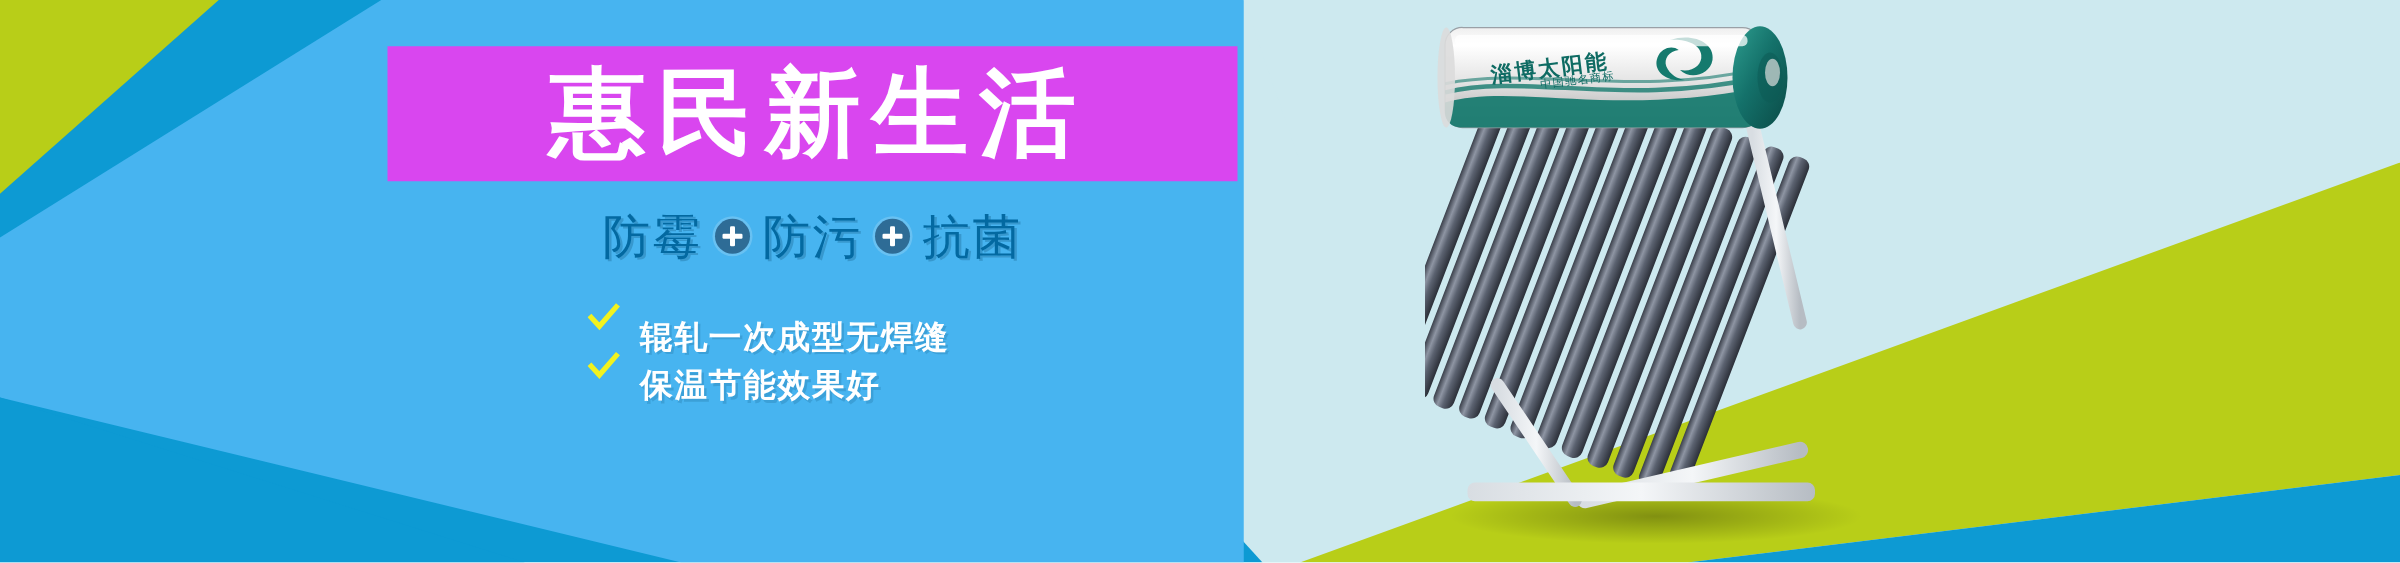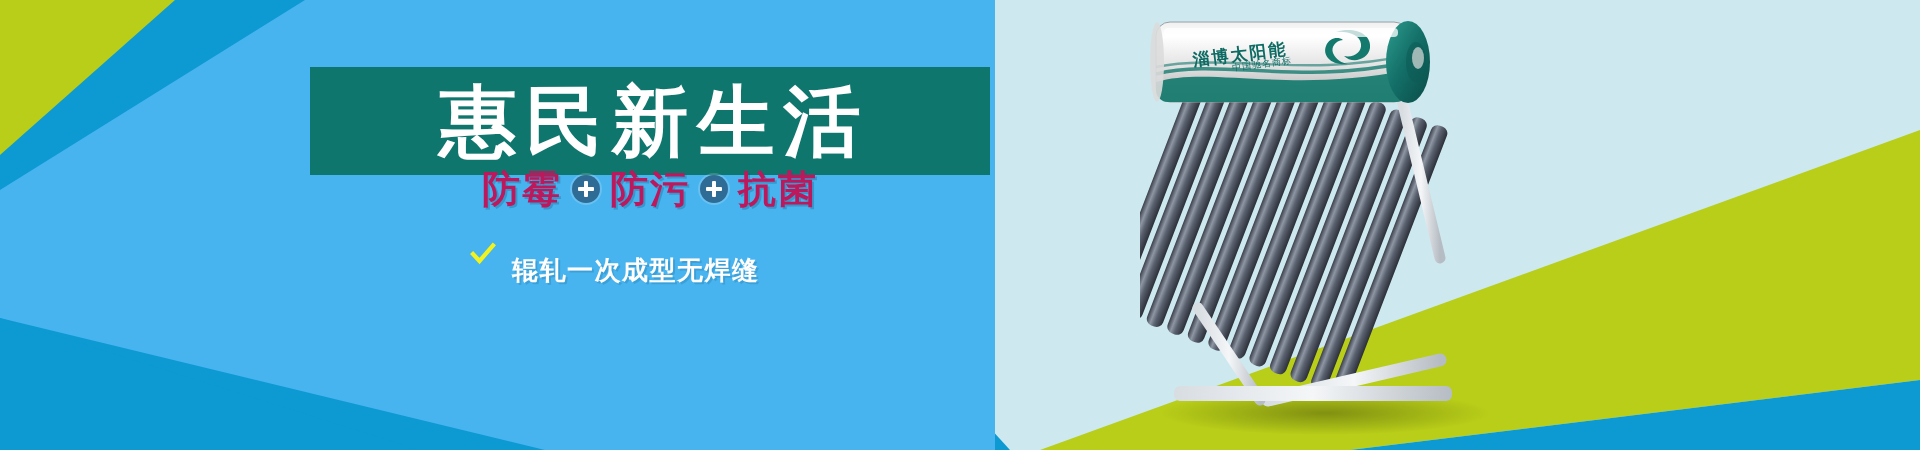--- a/index.html
+++ b/index.html
@@ -15,24 +15,23 @@
 
   
   .bg{position:absolute;inset:0;overflow:hidden;}
   .bg svg{display:block;width:1920px;height:450px;}
 
   
   .headline-box{
     position:absolute;
     left:310px;top:37px;
     width:680px;height:108px;
-    background:#0f766e;
+    background:#d946ef;
     display:flex;align-items:center;justify-content:center;
     z-index:6;
-    margin-top:30px;
   }
   .headline-text{
     color:#ffffff;
     font-size:77px;
     line-height:1;
     font-weight:bold;
     letter-spacing:9px;
     text-indent:9px;
     white-space:nowrap;
     font-family:"DejaVu Sans","Liberation Sans",sans-serif;
@@ -41,23 +40,23 @@
   
   .subline{
     position:absolute;
     left:310px;top:170px;
     width:680px;
     z-index:6;
     display:flex;align-items:center;justify-content:center;
     gap:10px;
   }
   .subline-word{
-    color:#be185d;
+    color:#0369a1;
     font-size:38px;
-    font-weight:bold;
+    font-weight:normal;
     line-height:1;
     letter-spacing:2px;
     white-space:nowrap;
     text-shadow:2px 2px 0 rgba(20,90,130,.30);
     font-family:"DejaVu Sans","Liberation Sans",sans-serif;
   }
   .plus-badge{
     width:28px;height:28px;border-radius:50%;
     background:#2E6C96;
     position:relative;flex:0 0 auto;
@@ -167,20 +166,28 @@
   </div>
 
   <div class="features">
     <div class="feature-row">
       <span class="check-icon">
         <svg width="26" height="26" viewBox="0 0 26 26" xmlns="http://www.w3.org/2000/svg">
           <path d="M3 13 L9.5 20 L23 4.5" fill="none" stroke="#F2F21E" stroke-width="4.2" stroke-linecap="square" stroke-linejoin="miter"></path>
         </svg>
       </span>
       <span class="feature-label">辊轧一次成型无焊缝</span>
+    </div>
+    <div class="feature-row">
+      <span class="check-icon">
+        <svg width="26" height="26" viewBox="0 0 26 26" xmlns="http://www.w3.org/2000/svg">
+          <path d="M3 13 L9.5 20 L23 4.5" fill="none" stroke="#F2F21E" stroke-width="4.2" stroke-linecap="square" stroke-linejoin="miter"></path>
+        </svg>
+      </span>
+      <span class="feature-label">保温节能效果好</span>
     </div>
   </div>
 
   <div class="product">
     <svg width="400" height="430" viewBox="0 0 400 430" xmlns="http://www.w3.org/2000/svg">
       <defs>
         <linearGradient id="tankBody" x1="0" y1="0" x2="0" y2="1">
           <stop offset="0%" stop-color="#efefef"></stop>
           <stop offset="18%" stop-color="#ffffff"></stop>
           <stop offset="55%" stop-color="#e3e3e3"></stop>

